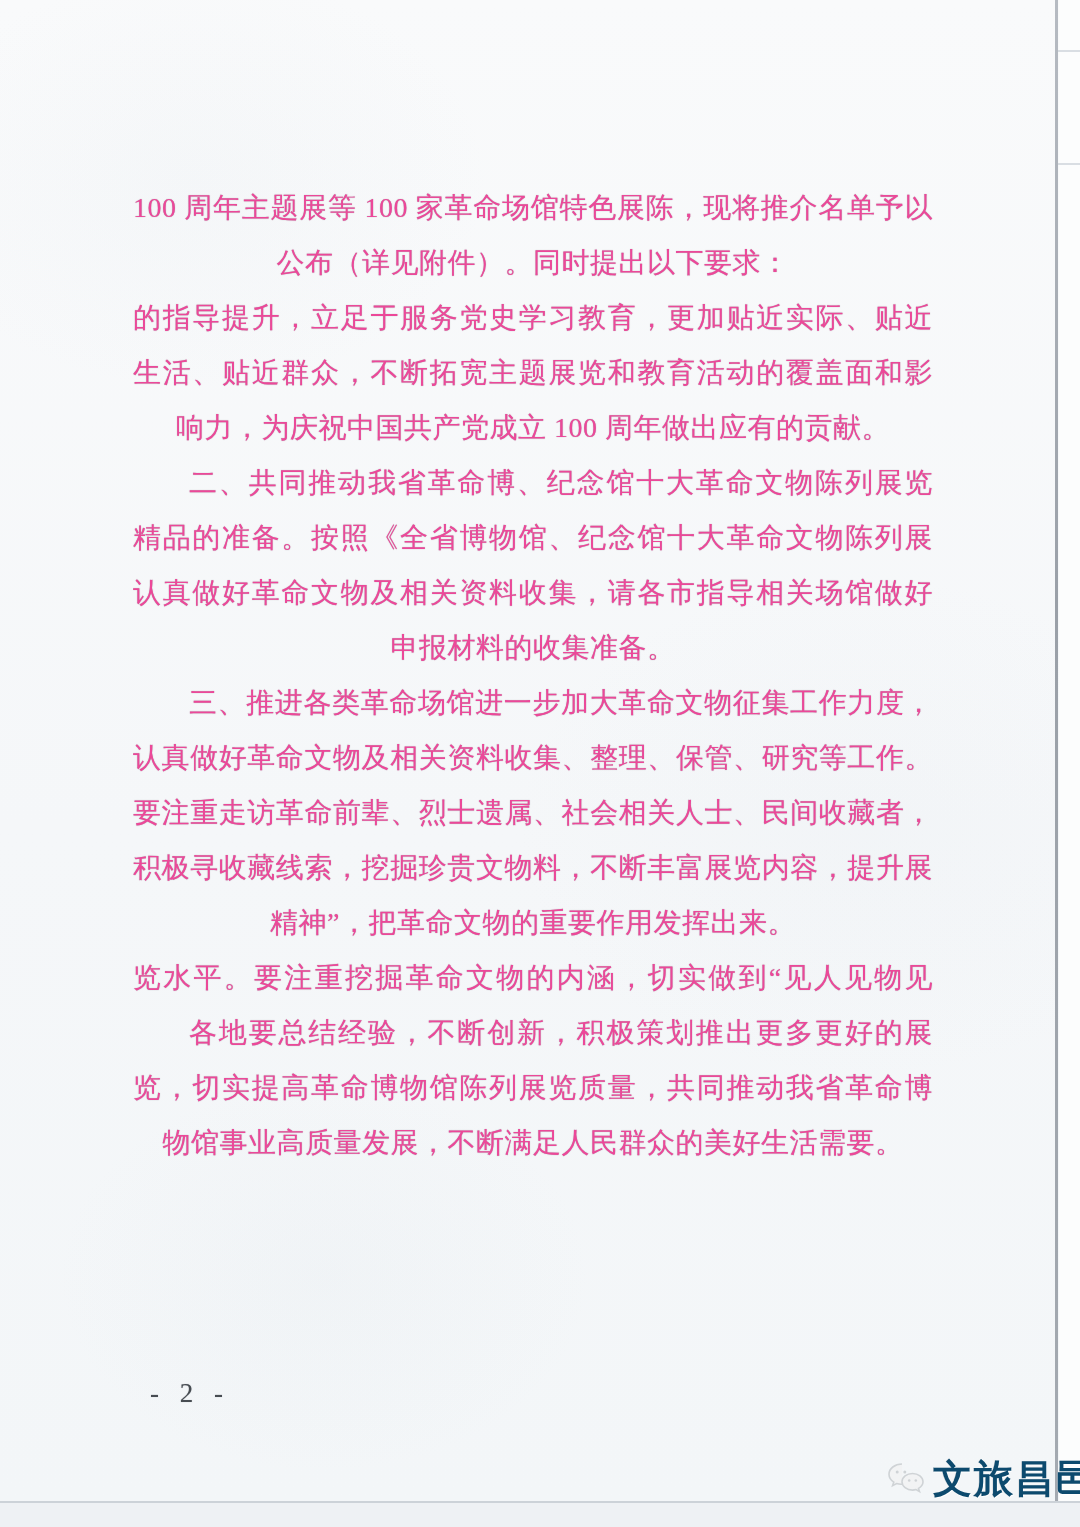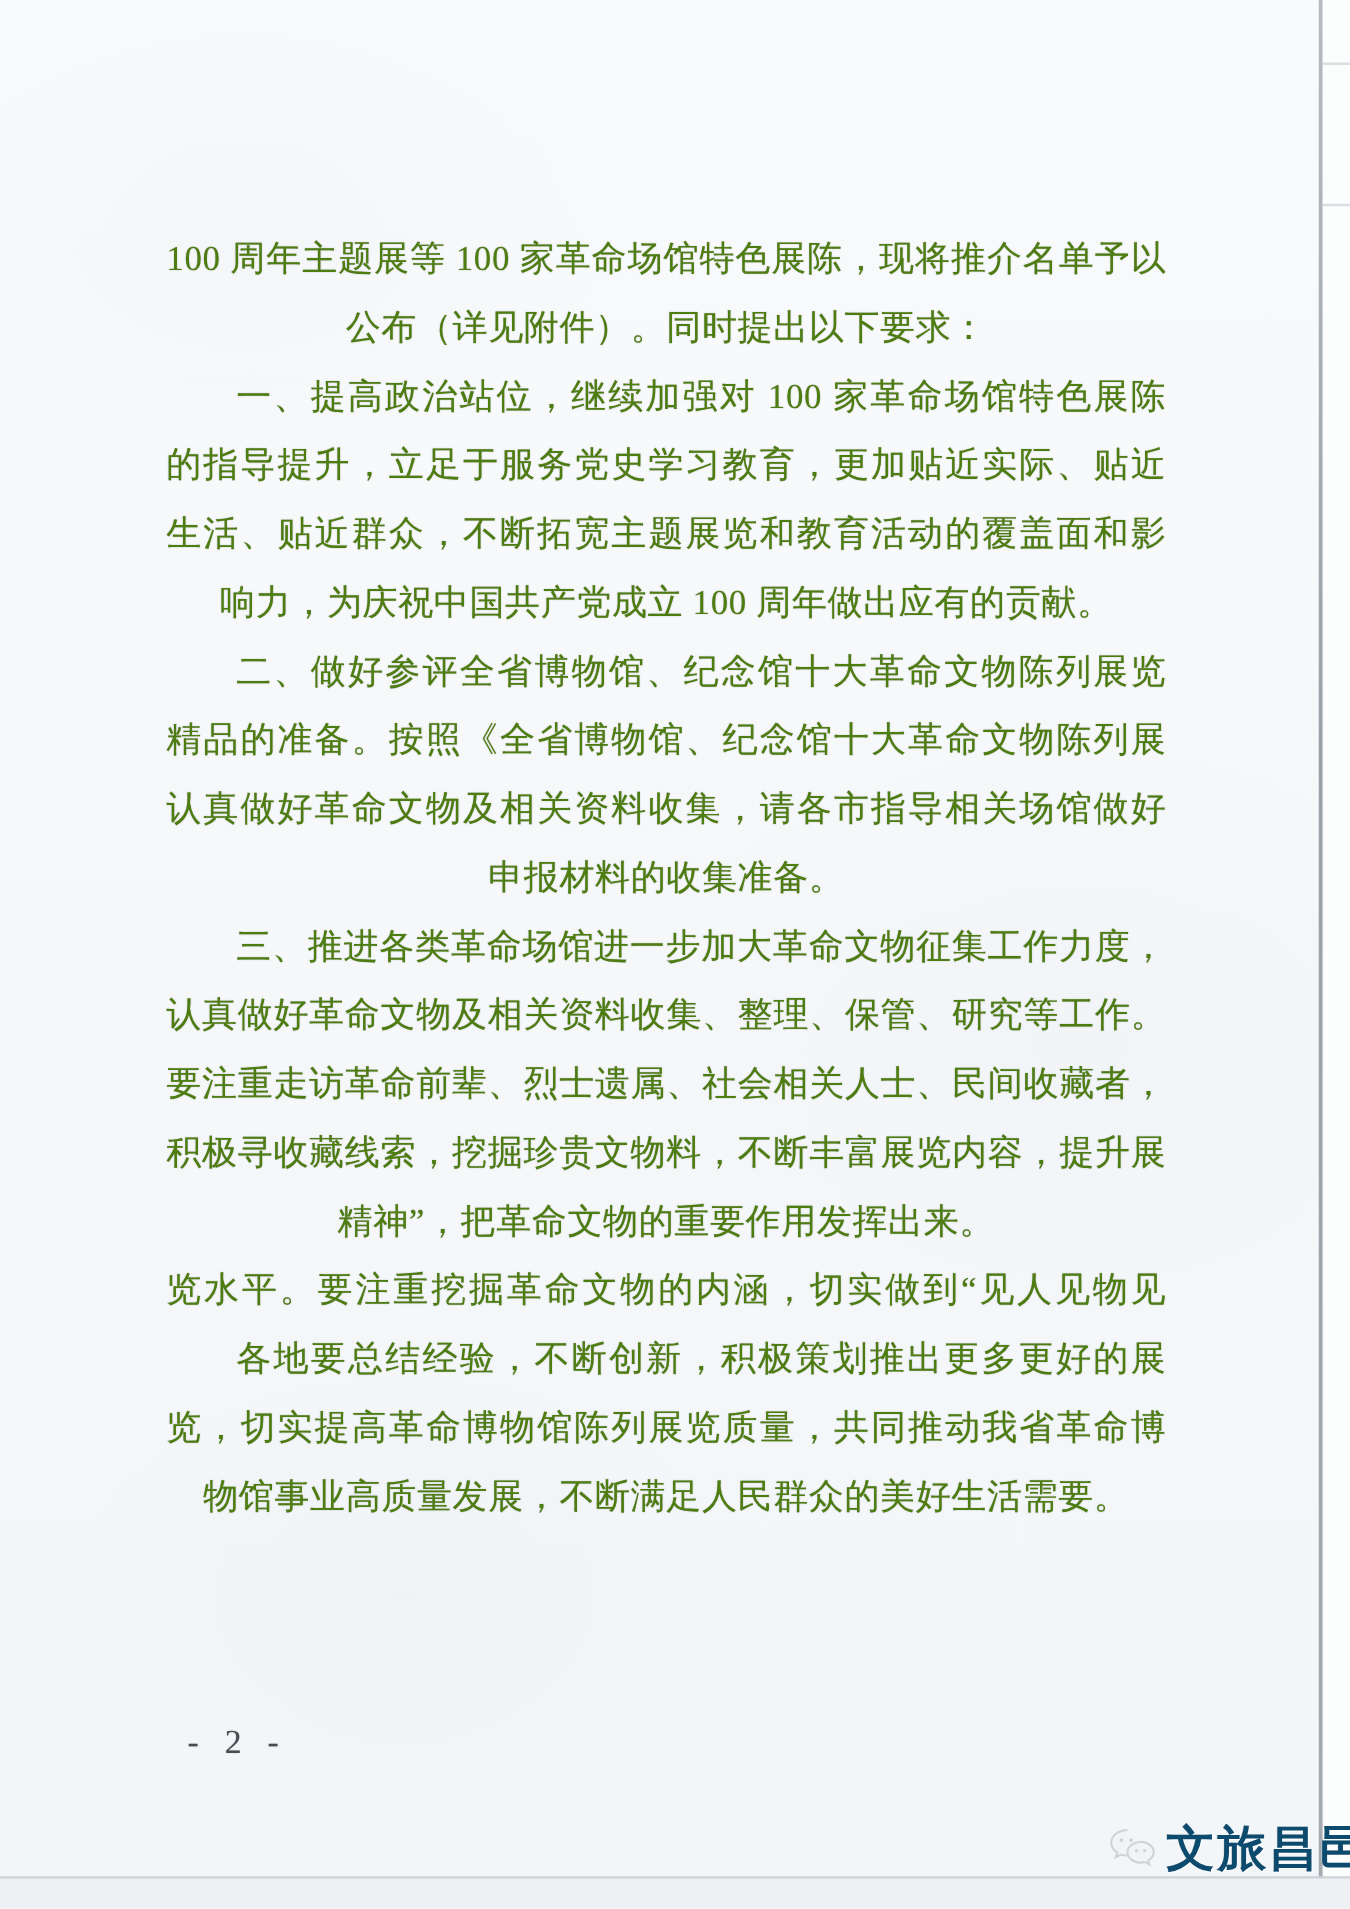--- a/index.html
+++ b/index.html
@@ -23,21 +23,21 @@
     background:linear-gradient(180deg,#b6bbc2 0%,#9aa0a8 40%,#a4aab1 100%);}
   .tick{position:absolute;height:2px;background:#d9dee3;}
   .tick1{left:1058px;top:50px;width:22px;}
   .tick2{left:1058px;top:163px;width:22px;}
   .h-edge{position:absolute;left:0;top:1501px;width:1080px;height:2px;background:#ccd2d8;}
   .bottom-strip{position:absolute;left:0;top:1503px;width:1080px;height:24px;background:#eef1f4;}
 
   
   .doc{
     position:absolute;left:133px;top:180px;width:800px;
-    font-size:28px;line-height:55px;color:#4d7c0f;
+    font-size:28px;line-height:55px;color:#ec4899;
     text-shadow:0 0 1px rgba(58,63,70,0.45);
     letter-spacing:0.5px;
   }
   .line{height:55px;overflow:hidden;text-align:center;}
   .j{text-align:justify;text-align-last:justify;}
   .ind{text-indent:2em;}
 
   .pagenum{
     position:absolute;left:150px;top:1373px;height:40px;line-height:40px;
     font-size:27px;color:#474c52;letter-spacing:7px;
@@ -63,25 +63,24 @@
 <div class="right-strip"></div>
 <div class="v-edge"></div>
 <div class="tick tick1"></div>
 <div class="tick tick2"></div>
 <div class="h-edge"></div>
 <div class="bottom-strip"></div>
 
 <div class="doc">
   <div class="line j">100 周年主题展等 100 家革命场馆特色展陈，现将推介名单予以</div>
   <div class="line">公布（详见附件）。同时提出以下要求：</div>
-  <div class="line j ind">一、提高政治站位，继续加强对 100 家革命场馆特色展陈</div>
   <div class="line j">的指导提升，立足于服务党史学习教育，更加贴近实际、贴近</div>
   <div class="line j">生活、贴近群众，不断拓宽主题展览和教育活动的覆盖面和影</div>
   <div class="line">响力，为庆祝中国共产党成立 100 周年做出应有的贡献。</div>
-  <div class="line j ind">二、做好参评全省博物馆、纪念馆十大革命文物陈列展览</div>
+  <div class="line j ind">二、共同推动我省革命博、纪念馆十大革命文物陈列展览</div>
   <div class="line j">精品的准备。按照《全省博物馆、纪念馆十大革命文物陈列展</div>
   <div class="line j">认真做好革命文物及相关资料收集，请各市指导相关场馆做好</div>
   <div class="line">申报材料的收集准备。</div>
   <div class="line j ind">三、推进各类革命场馆进一步加大革命文物征集工作力度，</div>
   <div class="line j">认真做好革命文物及相关资料收集、整理、保管、研究等工作。</div>
   <div class="line j">要注重走访革命前辈、烈士遗属、社会相关人士、民间收藏者，</div>
   <div class="line j">积极寻收藏线索，挖掘珍贵文物料，不断丰富展览内容，提升展</div>
   <div class="line">精神”，把革命文物的重要作用发挥出来。</div>
   <div class="line j">览水平。要注重挖掘革命文物的内涵，切实做到“见人见物见</div>
   <div class="line j ind">各地要总结经验，不断创新，积极策划推出更多更好的展</div>

